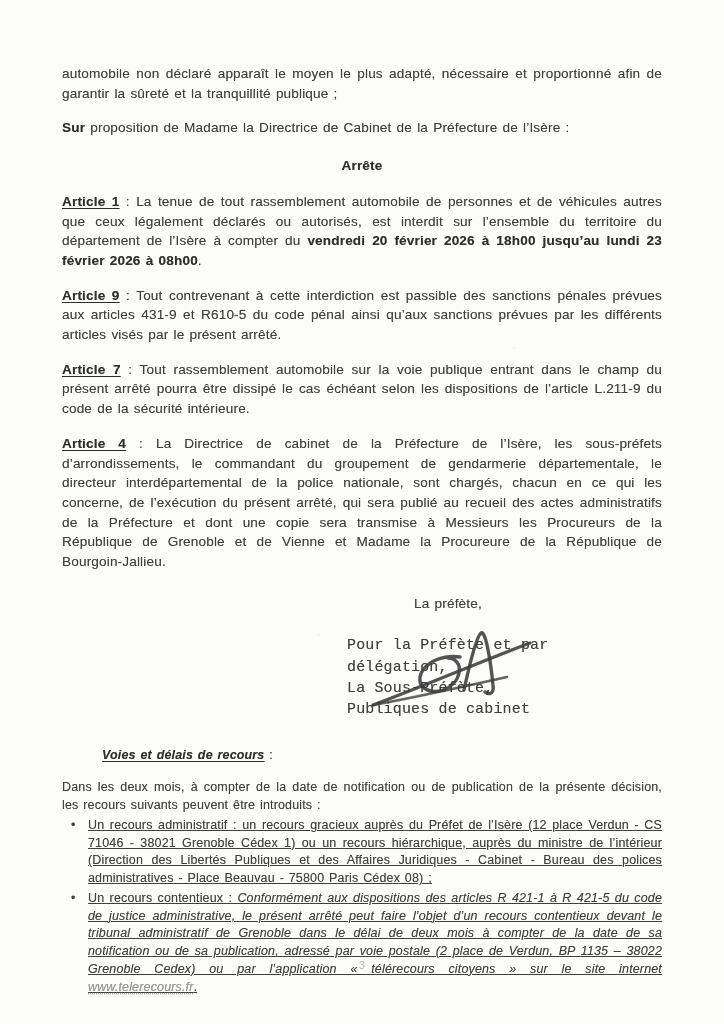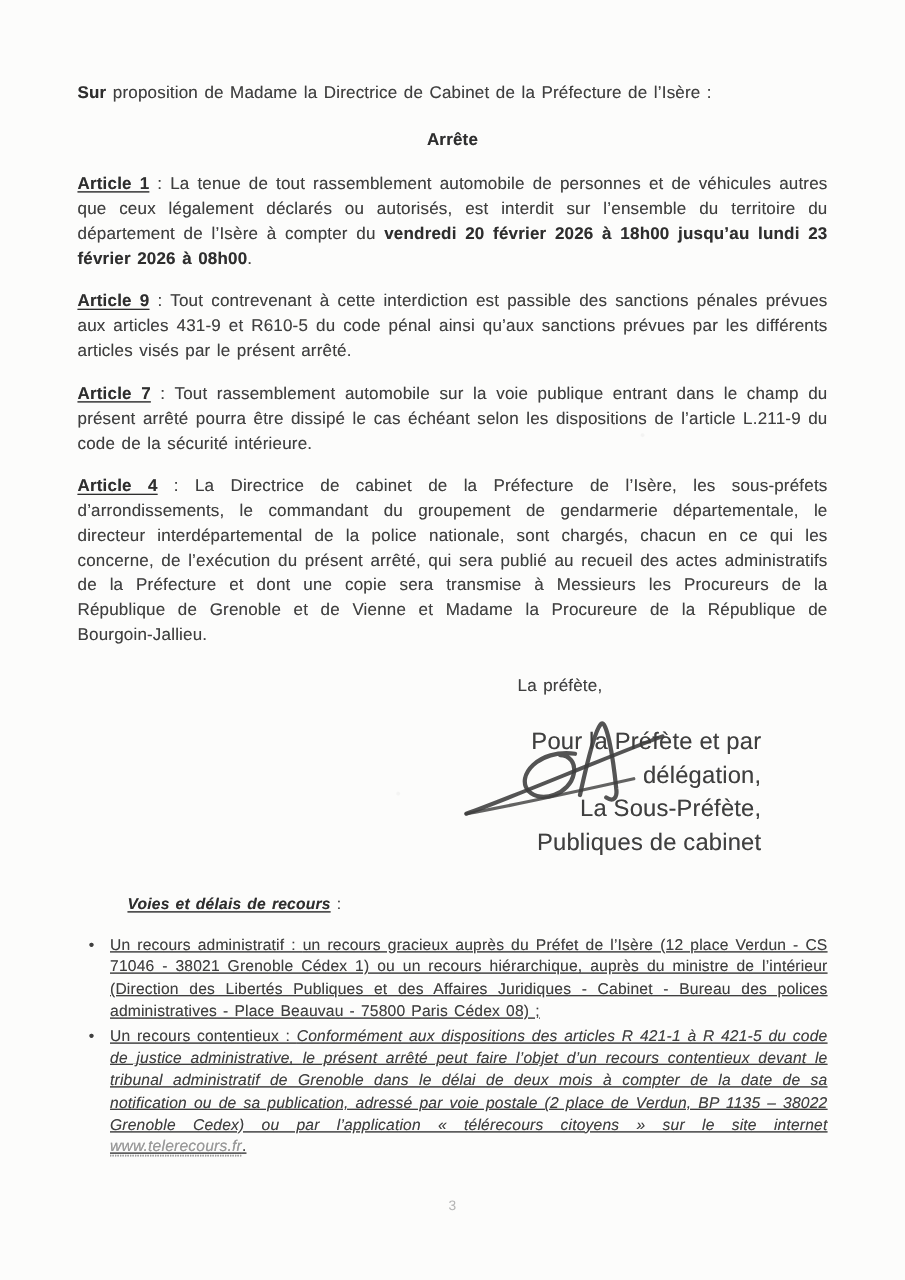--- a/index.html
+++ b/index.html
@@ -33,25 +33,26 @@
   .article-label {
     font-weight:bold; color:#2e2e2e;
     text-decoration:underline; text-underline-offset:2px;
   }
   .article b { color:#2e2e2e; }
   
   .sig-title { margin:22px 0 0 352px; }
   .sig-block {
     margin:22px 0 0 285px;
     width:262px;
-    text-align:right;
-    font-size:19px;
+    text-align:left;
+    font-size:15px;
     line-height:1.42;
     position:relative;
     word-spacing:normal;
+    font-family:Liberation Mono, monospace;
   }
   .sig-name { font-weight:bold; color:#2a2a2a; letter-spacing:0.4px; }
   .sig-svg { position:absolute; left:10px; top:-10px; width:195px; height:92px; pointer-events:none; }
   
   .appeals { margin-top:26px; font-size:12.5px; line-height:1.42; }
   .appeals-heading-line { margin-bottom:15px; }
   .appeals-heading {
     font-weight:bold; font-style:italic; color:#2e2e2e;
     text-decoration:underline; text-underline-offset:2px;margin-left:40px;
   }
@@ -71,20 +72,21 @@
   .page-number {
     position:absolute; left:0; right:0; top:958px;
     text-align:center; font-size:11px; color:#b5b5b5; text-shadow:none;
   }
 </style>
 </head>
 <body>
 
 <div class="page">
 
+  <p class="para">automobile non déclaré apparaît le moyen le plus adapté, nécessaire et proportionné afin de garantir la sûreté et la tranquillité publique ;</p>
 
   <p class="prop-line"><span class="lead-bold">Sur</span><span> proposition de Madame la Directrice de Cabinet de la Préfecture de l’Isère :</span></p>
 
   <p class="decree-heading">Arrête</p>
 
   <p class="para article"><span class="article-label">Article 1</span><span> : </span><span>La tenue de tout rassemblement automobile de personnes et de véhicules autres que ceux légalement déclarés ou autorisés, est interdit sur l’ensemble du territoire du département de l’Isère à compter du </span><b>vendredi 20 février 2026 à 18h00 jusqu’au lundi 23 février 2026 à 08h00</b><span>.</span></p>
 
   <p class="para article"><span class="article-label">Article 9</span><span> : </span><span>Tout contrevenant à cette interdiction est passible des sanctions pénales prévues aux articles 431-9 et R610-5 du code pénal ainsi qu’aux sanctions prévues par les différents articles visés par le présent arrêté.</span><b></b><span></span></p>
 
   <p class="para article"><span class="article-label">Article 7</span><span> : </span><span>Tout rassemblement automobile sur la voie publique entrant dans le champ du présent arrêté pourra être dissipé le cas échéant selon les dispositions de l’article L.211-9 du code de la sécurité intérieure.</span><b></b><span></span></p>
@@ -100,20 +102,21 @@
       <path d="M 103,32 C 74,28 55,50 66,62 C 76,72 99,64 102,48 C 104,39 98,33 91,33" stroke="#3c3c3c" stroke-width="3.4" stroke-linecap="round" opacity="0.88"></path>
       <path d="M 107,65 C 112,42 119,12 124,8 C 128,5 133,30 136,60 C 137,67 134,71 128,67" stroke="#3c3c3c" stroke-width="3.4" stroke-linecap="round" opacity="0.88"></path>
     </svg>
     <div>Pour la Préfète et par délégation,</div>
     <div>La Sous-Préfète,</div>
     <div>Publiques de cabinet</div>
   </div>
 
   <div class="appeals">
     <p class="appeals-heading-line"><span class="appeals-heading">Voies et délais de recours</span><span> :</span></p>
+    <p class="appeals-intro">Dans les deux mois, à compter de la date de notification ou de publication de la présente décision, les recours suivants peuvent être introduits :</p>
     <ul class="appeals-list">
       <li><span>Un recours administratif : </span><span>un recours gracieux auprès du Préfet de l’Isère (12 place Verdun - CS 71046 - 38021 Grenoble Cédex 1) ou un recours hiérarchique, auprès du ministre de l’intérieur (Direction des Libertés Publiques et des Affaires Juridiques - Cabinet - Bureau des polices administratives - Place Beauvau - 75800 Paris Cédex 08) ;</span><i></i><a class="link"></a><span></span></li>
       <li><span>Un recours contentieux : </span><span></span><i>Conformément aux dispositions des articles R 421-1 à R 421-5 du code de justice administrative, le présent arrêté peut faire l’objet d’un recours contentieux devant le tribunal administratif de Grenoble dans le délai de deux mois à compter de la date de sa notification ou de sa publication, adressé par voie postale (2 place de Verdun, BP 1135 – 38022 Grenoble Cedex) ou par l’application « télérecours citoyens » sur le site internet </i><a class="link">www.telerecours.fr</a><span>.</span></li>
     </ul>
   </div>
 
   <div class="page-number">3</div>
 
 </div>
 

